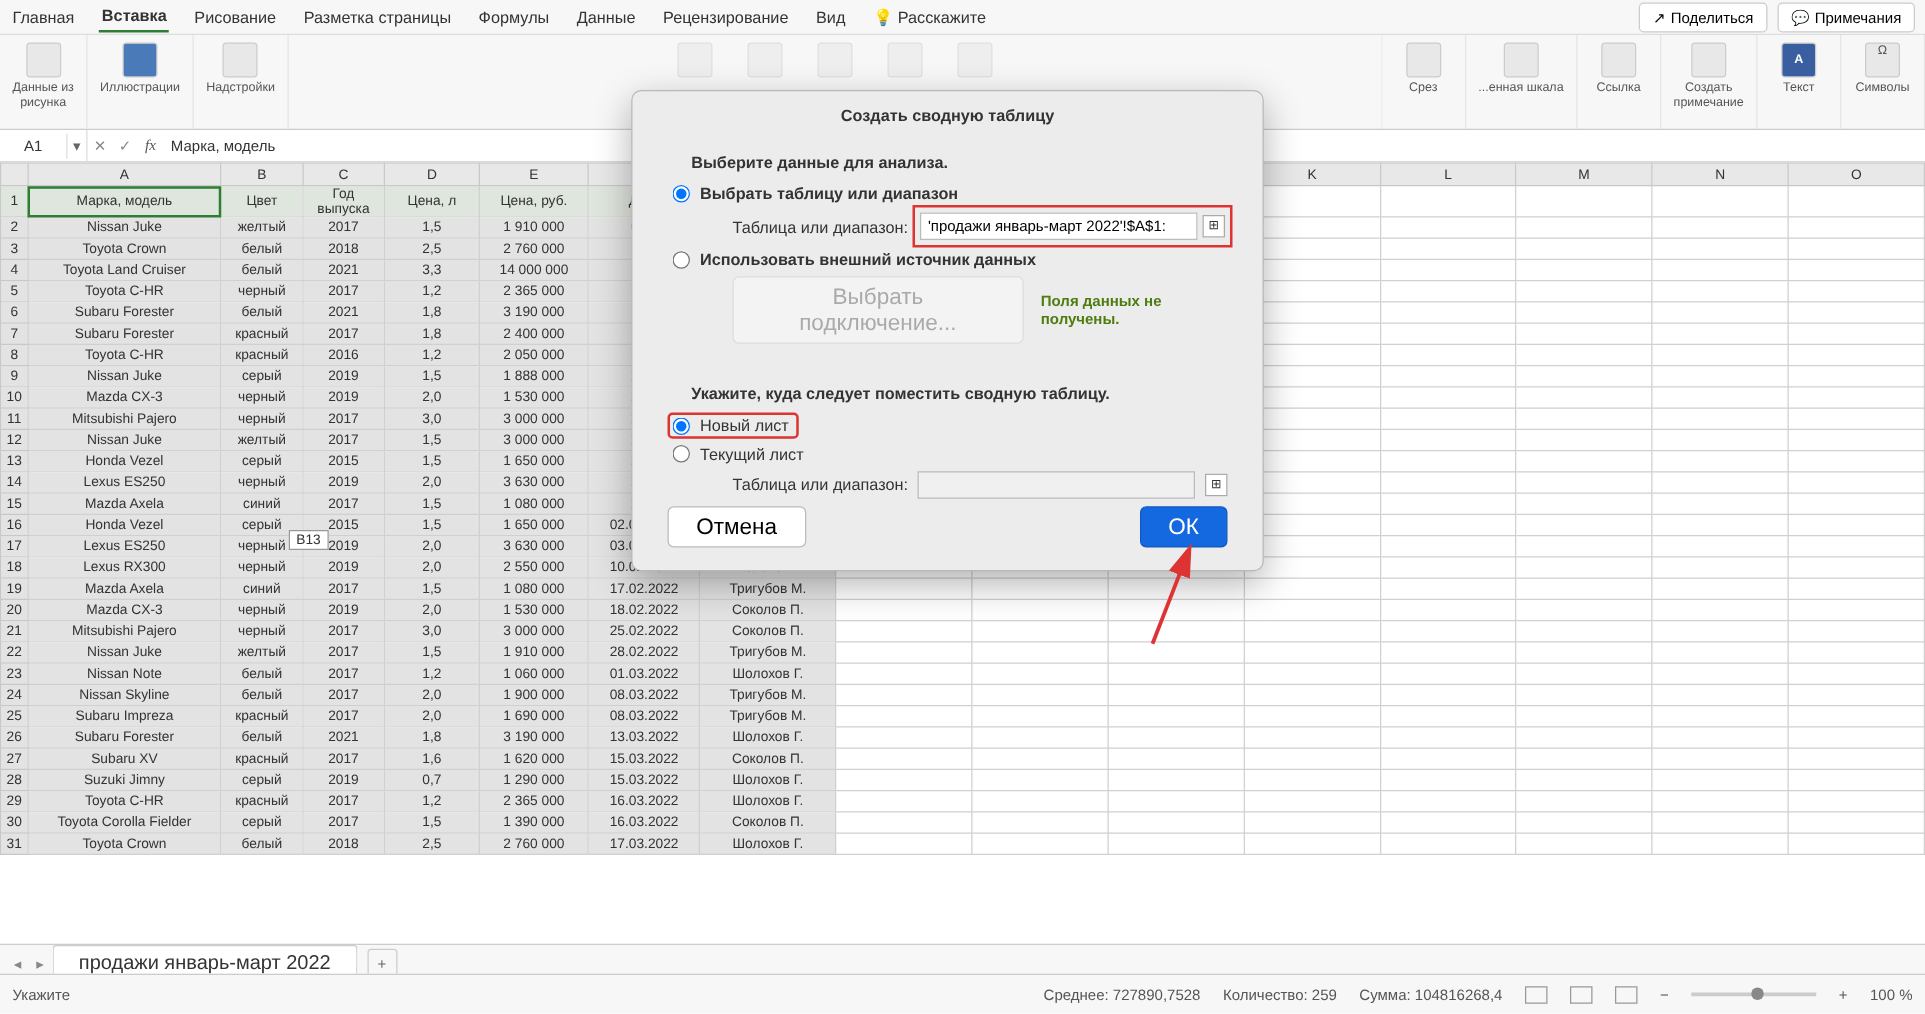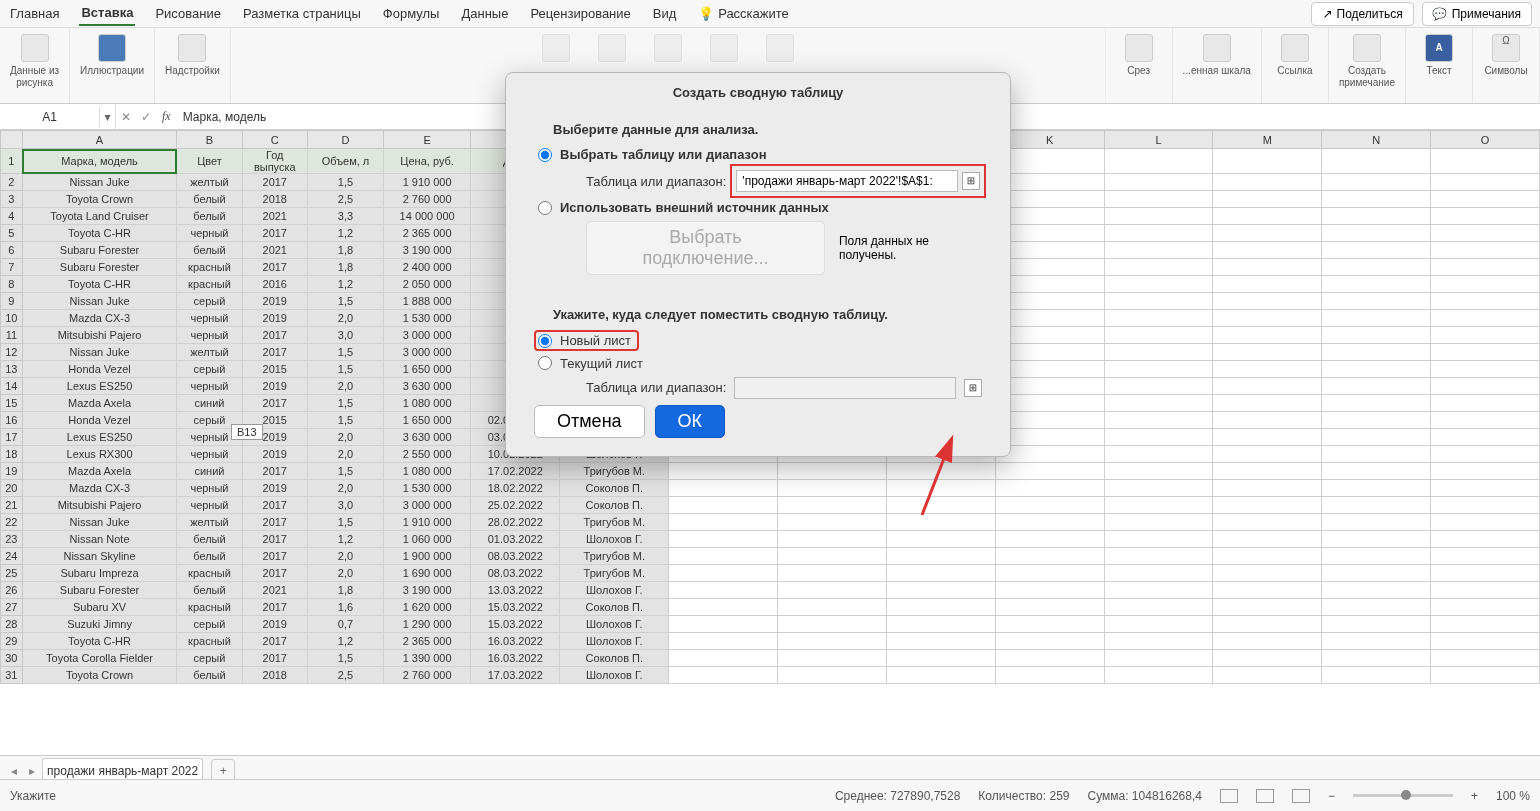--- a/index.html
+++ b/index.html
@@ -14,21 +14,21 @@
 
 
 .ribbon { display:flex; height:76px; background:#f7f7f7; border-bottom:1px solid #ccc; align-items:flex-start; }
 .group { display:flex; flex-direction:column; align-items:center; justify-content:space-between; height:100%; padding:6px 10px 4px; border-right:1px solid #e5e5e5; }
 .group-row { display:flex; gap:10px; align-items:flex-start; }
 .gitem { display:flex; flex-direction:column; align-items:center; gap:3px; cursor:pointer; font-size:10px; color:#555; text-align:center; line-height:1.15; min-width:46px; }
 .gitem .bigicon { width:28px; height:28px; background:#e8e8e8; border:1px solid #ccc; border-radius:3px; }
 
 
 .formula-row { display:flex; align-items:center; height:26px; border-bottom:1px solid #ccc; background:#fff; }
-.namebox { width:100px; text-align:center; font-size:12px; padding:3px; border-right:1px solid #ddd;}
+.namebox { width:54px; text-align:center; font-size:12px; padding:3px; border-right:1px solid #ddd;}
 .namebox-dropdown { width:16px; text-align:center; color:#666; border-right:1px solid #ddd; height:100%; display:flex; align-items:center; justify-content:center;}
 .fb-btn { width:20px; text-align:center; color:#888; }
 .fx { font-style:italic; font-family:"Times New Roman",serif; color:#555; padding:0 6px; }
 .formula-input { flex:1; padding:3px 6px; font-size:12px; }
 
 
 .grid-wrap { position:relative; height:620px; overflow:hidden; }
 table.sheet { border-collapse:collapse; width:1540px; table-layout:fixed; }
 .colhead th { background:#e8e8e8; border:1px solid #c8c8c8; font-weight:400; font-size:11px; height:18px; }
 .rowhead { background:#e8e8e8; border:1px solid #c8c8c8; text-align:center; font-size:11px; width:20px; }
@@ -50,31 +50,31 @@
 .dialog .radiorow { display:flex; align-items:center; gap:8px; margin:5px 0 5px 4px; }
 .dialog .radiorow.sub { margin-left:22px; }
 .dialog .radiorow input[type=radio]{width:14px;height:14px;}
 .dialog .kv { display:flex; align-items:center; gap:8px; margin:6px 0 6px 52px; }
 .dialog .kv input[type=text]{ flex:1; background:#fff; border:1px solid #bbb; padding:3px 5px; font-size:12px; }
 .dialog .kv .picker { width:18px; height:18px; border:1px solid #aaa; background:#fff; font-size:10px; text-align:center; line-height:16px; }
 .dialog .hi-input { outline:2px solid #d33; outline-offset:2px; padding:2px; }
 .dialog .hi-radio { outline:2px solid #d33; outline-offset:0px; padding:1px 6px 1px 2px; border-radius:2px; }
 .dialog button.dlg-btn { padding:5px 22px; border-radius:5px; border:1px solid #bbb; background:#fff; font-size:18px; }
 .dialog button.ok { background:#1469e0; color:#fff; border-color:#1258c0; }
-.dialog .btnrow { display:flex; justify-content:flex-start; gap:10px; margin-top:4px; }
+.dialog .btnrow { display:flex; justify-content:space-between; gap:10px; margin-top:4px; }
 .dialog button.disabled { color:#aaa; background:#f3f3f3; border-color:#ddd; }
-.dialog .note { font-size:12px; color:#000000; margin-left:6px; }
+.dialog .note { font-size:12px; color:#4d7c0f; margin-left:6px;font-weight:bold; }
 
 
 .arrow { position:absolute; left:912px; top:435px; z-index:60; pointer-events:none; }
 
 
 .sheettabs { position:absolute; bottom:26px; left:0; right:0; height:30px; background:#f7f7f7; border-top:1px solid #ccc; display:flex; align-items:center; padding-left:6px; gap:2px; }
 .sheettabs .nav { color:#888; padding:0 5px; }
-.sheettabs .sheet { background:#fff; border:1px solid #ccc; border-bottom:none; padding:5px 4px; font-size:12px; border-radius:3px 3px 0 0; }
+.sheettabs .sheet { background:#fff; border:1px solid #ccc; border-bottom:none; padding:5px 20px; font-size:16px; border-radius:3px 3px 0 0; }
 .sheettabs .add { width:24px; height:24px; border:1px solid #ccc; border-radius:3px; margin-left:6px; text-align:center; line-height:22px; color:#666; }
 
 
 .status { position:absolute; bottom:0; left:0; right:0; height:32px; background:#f7f7f7; border-top:1px solid #ccc; display:flex; align-items:center; padding:0 10px; font-size:12px; color:#555; gap:18px; }
 .status .left { } .status .right { margin-left:auto; display:flex; align-items:center; gap:18px; }
 .status .viewbtn { width:18px; height:14px; border:1px solid #999; }
 .status .slider { width:100px; height:3px; background:#ccc; position:relative; }
 .status .slider .thumb { position:absolute; left:48px; top:-4px; width:10px; height:10px; border-radius:50%; background:#888; }
 
 
@@ -206,21 +206,21 @@
           <th class="cM">M</th>
           <th class="cN">N</th>
           <th class="cO">O</th>
         </tr>
         <tr class="datahead">
           <td class="rowhead">1</td>
           <td class=" sel-a1" style="white-space:pre-line">Марка, модель</td>
           <td class="" style="white-space:pre-line">Цвет</td>
           <td class="" style="white-space:pre-line">Год
 выпуска</td>
-          <td class="" style="white-space:pre-line">Объем, л</td>
+          <td class="" style="white-space:pre-line">Цена, л</td>
           <td class="" style="white-space:pre-line">Цена, руб.</td>
           <td class="" style="white-space:pre-line">Дата</td>
           <td class="" style="white-space:pre-line"></td>
           <td class="cell-outside" style="white-space:pre-line"></td>
           <td class="cell-outside" style="white-space:pre-line"></td>
           <td class="cell-outside" style="white-space:pre-line"></td>
           <td class="cell-outside" style="white-space:pre-line"></td>
           <td class="cell-outside" style="white-space:pre-line"></td>
           <td class="cell-outside" style="white-space:pre-line"></td>
           <td class="cell-outside" style="white-space:pre-line"></td>

